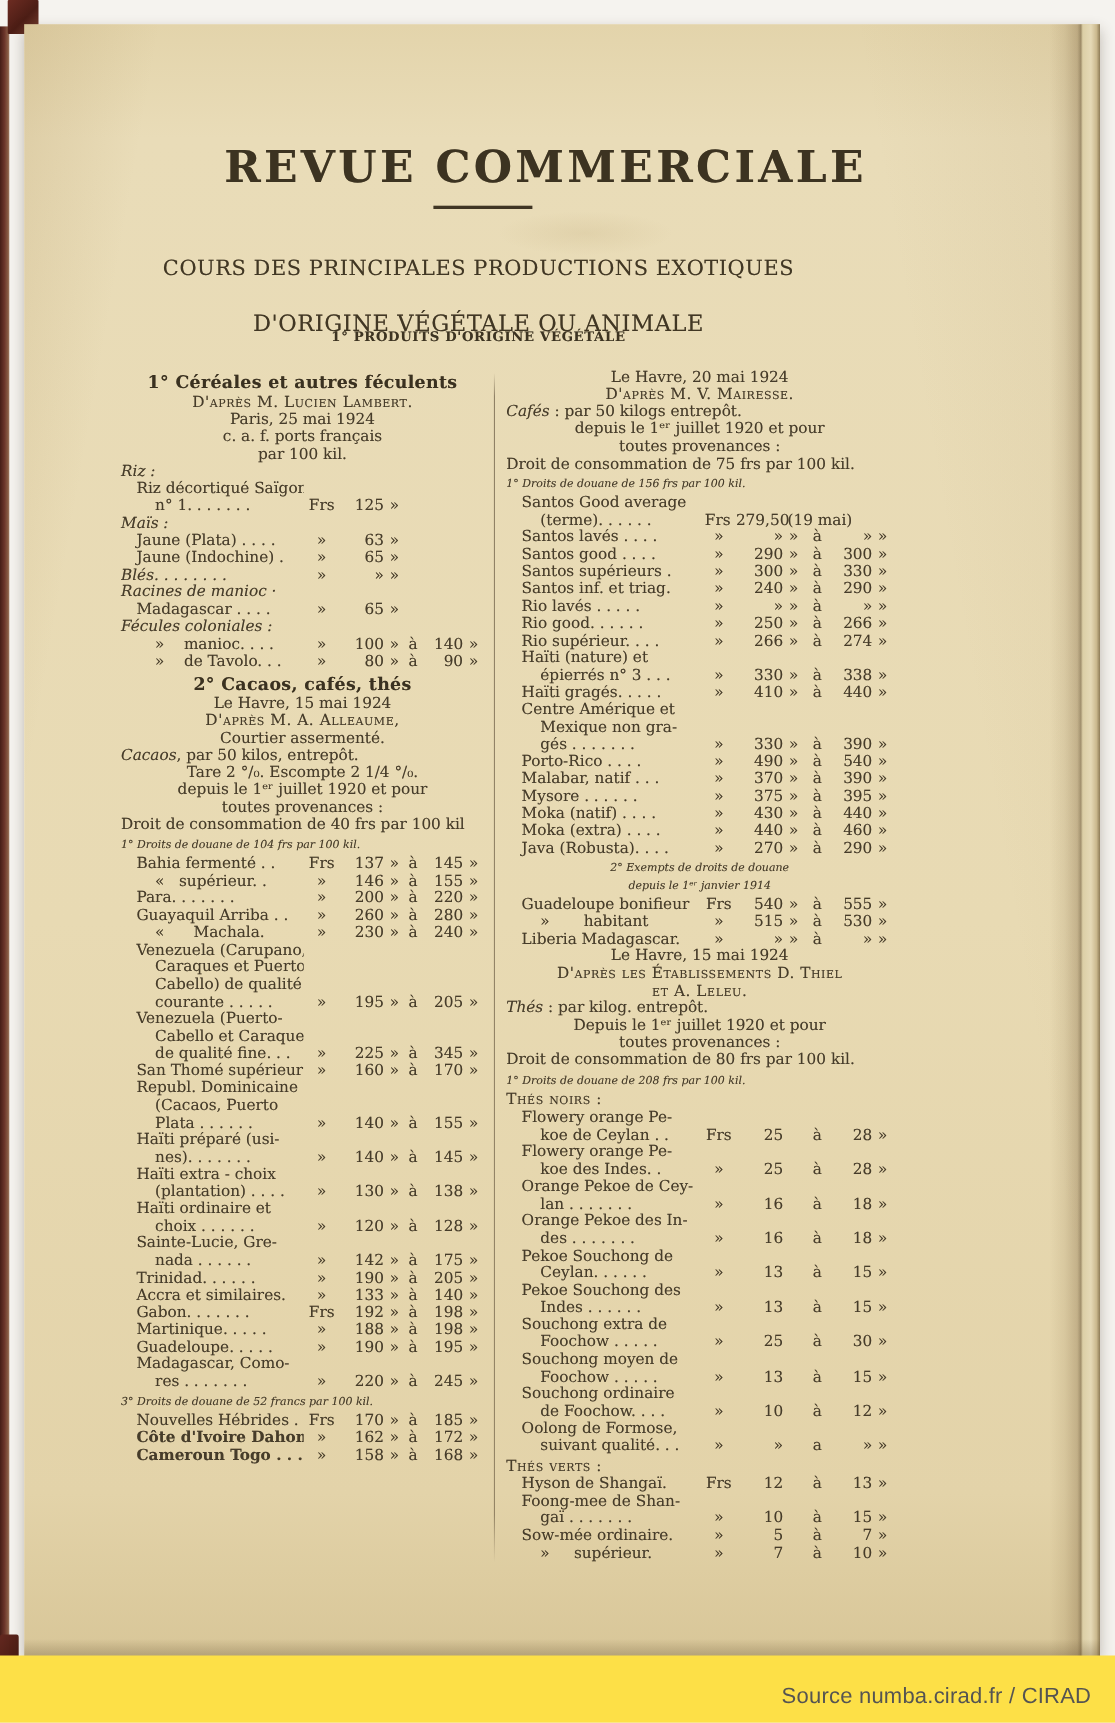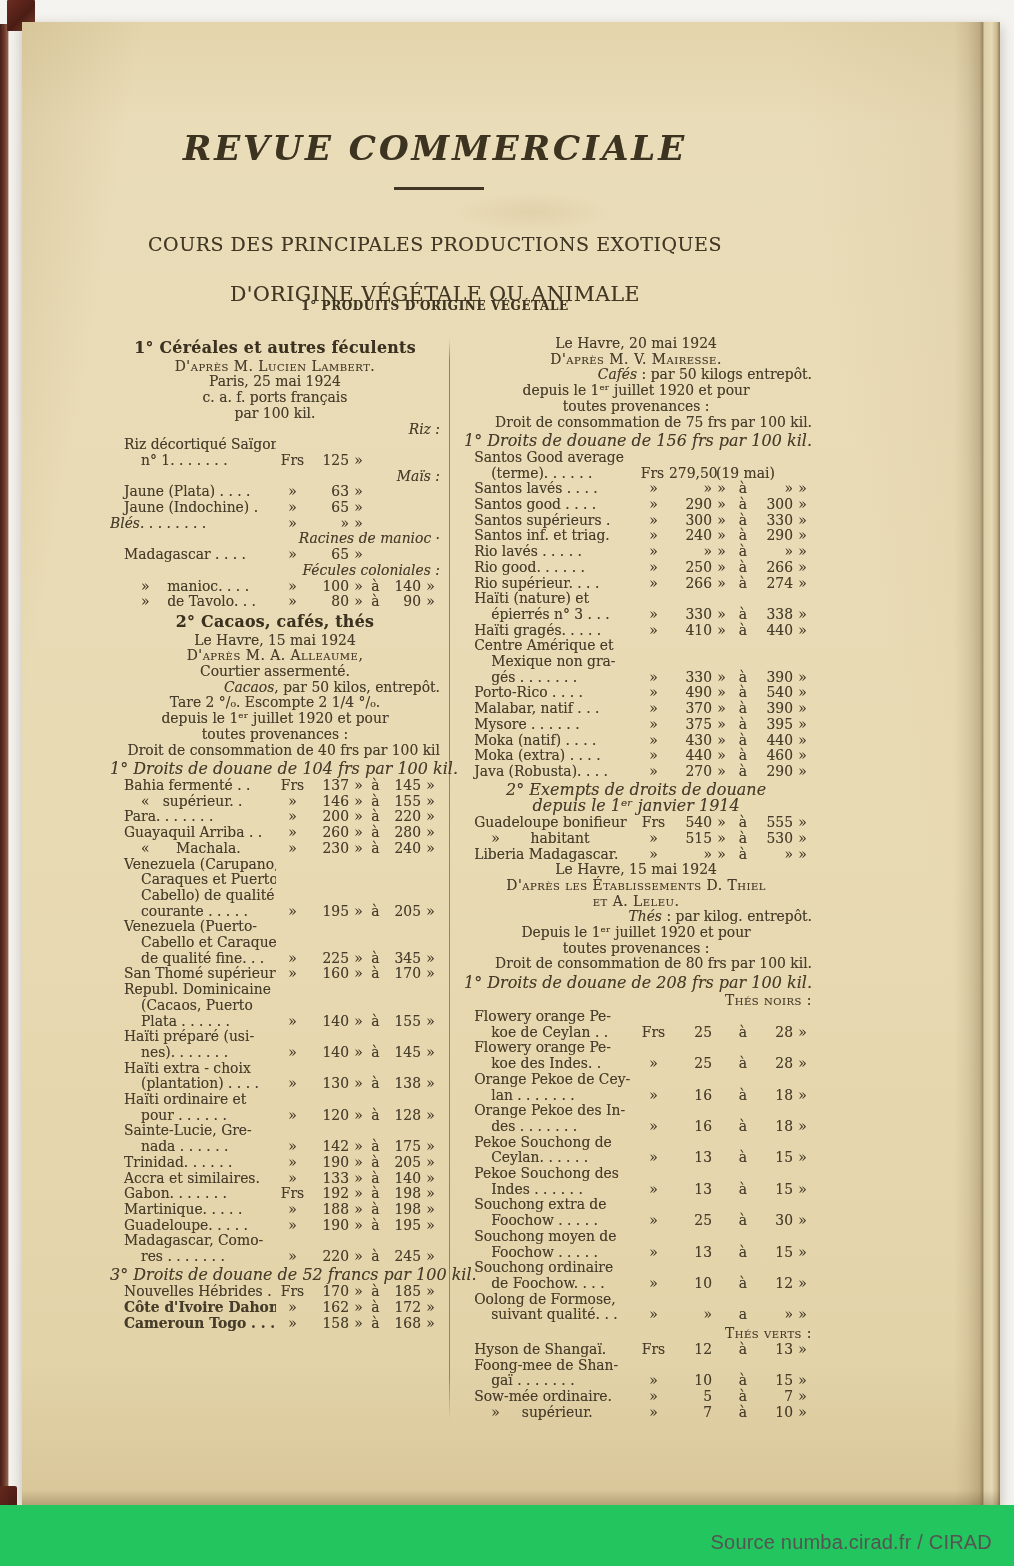--- a/index.html
+++ b/index.html
@@ -17,21 +17,21 @@
     position:absolute;left:7px;top:0;width:28px;height:31px;
     background:linear-gradient(135deg,#6d2c22,#4c1d15 55%,#7a4233);
     border-radius:1px;
   }
   .chip-bottom{
     position:absolute;left:0;bottom:22px;width:17px;height:58px;
     background:linear-gradient(120deg,#63281f,#471b13 60%,#6d3a2c);
     border-radius:2px;
   }
   .credit-bar{
-    position:absolute;left:0;right:0;bottom:0;height:61px;background:#22c55e;
+    position:absolute;left:0;right:0;bottom:0;height:61px;background:#fde047;
   }
   .credit{
     position:absolute;right:22px;bottom:12px;
     font-family:"Liberation Sans", sans-serif;font-size:20px;color:#555452;
     letter-spacing:.2px;
   }
   
   .page{
     position:absolute;left:22px;top:22px;width:978px;height:1484px;
     background:
@@ -58,22 +58,22 @@
         #e5d9b6 82%,
         #cbb98e 93%,
         #8e7c57 100%);
   }
   .stain{
     position:absolute;left:430px;top:170px;width:160px;height:40px;border-radius:50%;
     background:radial-gradient(closest-side,rgba(150,120,60,.10),rgba(150,120,60,0));
   }
   
   .m-title{
-    position:absolute;left:60px;top:106px;width:706px;text-align:center;
-    font-size:34px;font-weight:bold;letter-spacing:3px;color:#3c3321;font-style:italic;
+    position:absolute;left:60px;top:106px;width:706px;text-align:right;
+    font-size:40px;font-weight:bold;letter-spacing:3px;color:#3c3321;
   }
   .m-rule{
     position:absolute;left:372px;top:165px;width:90px;height:2.5px;background:#403624;
   }
   .m-h1{
     position:absolute;left:60px;top:211px;width:706px;text-align:center;
     font-size:19px;letter-spacing:.5px;color:#413724;
   }
   .m-h2{
     position:absolute;left:60px;top:240px;width:706px;text-align:center;
@@ -95,25 +95,25 @@
   .col-div{
     flex:0 0 1.2px;margin:3px 10px 0 9px;
     background:linear-gradient(180deg,rgba(70,55,35,0),rgba(70,55,35,.55) 2%,rgba(70,55,35,.5) 96%,rgba(70,55,35,0));
   }
   .blk{white-space:nowrap;}
   .heading{
     text-align:center;font-weight:bold;font-size:15.8px;letter-spacing:.3px;
     margin:4px 0 3px;color:#3a3120;
   }
   .center{text-align:center;}
-  .flush{text-align:right;}
+  .flush{text-align:left;}
   .italic{font-style:italic;}
   .smallcaps{font-variant:small-caps;letter-spacing:.5px;}
   .scl{font-variant:small-caps;letter-spacing:.5px;margin-top:3px;}
-  .section{margin:2.5px 0 1.5px;font-size:16px;}
+  .section{margin:2.5px 0 1.5px;font-size:10px;}
   
   .row{display:flex;white-space:nowrap;}
   .lbl{flex:1 1 auto;overflow:hidden;}
   .lbl.ind1{padding-left:14px;}
   .lbl.ind2{padding-left:31px;}
   .lbl.it{font-style:italic;}
   .lbl.bd{font-weight:bold;}
   .cell{flex:0 0 auto;}
   .cell.cur{width:33px;text-align:center;}
   .cell.num{width:40px;text-align:right;}
@@ -417,21 +417,21 @@
         <div class="row">
           <div class="lbl ind1">Haïti ordinaire et</div>
           <span class="cell cur"></span>
           <span class="cell num"></span>
           <span class="cell sym"></span>
           <span class="cell a"></span>
           <span class="cell v2"></span>
           <span class="cell u2"></span>
         </div>
         <div class="row">
-          <div class="lbl ind2">pour . . . . . .</div>
+          <div class="lbl ind2">choix . . . . . .</div>
           <span class="cell cur">»</span>
           <span class="cell num">120</span>
           <span class="cell sym">»</span>
           <span class="cell a">à</span>
           <span class="cell v2">128</span>
           <span class="cell u2">»</span>
         </div>
         <div class="row">
           <div class="lbl ind1">Sainte-Lucie, Gre-</div>
           <span class="cell cur"></span>

